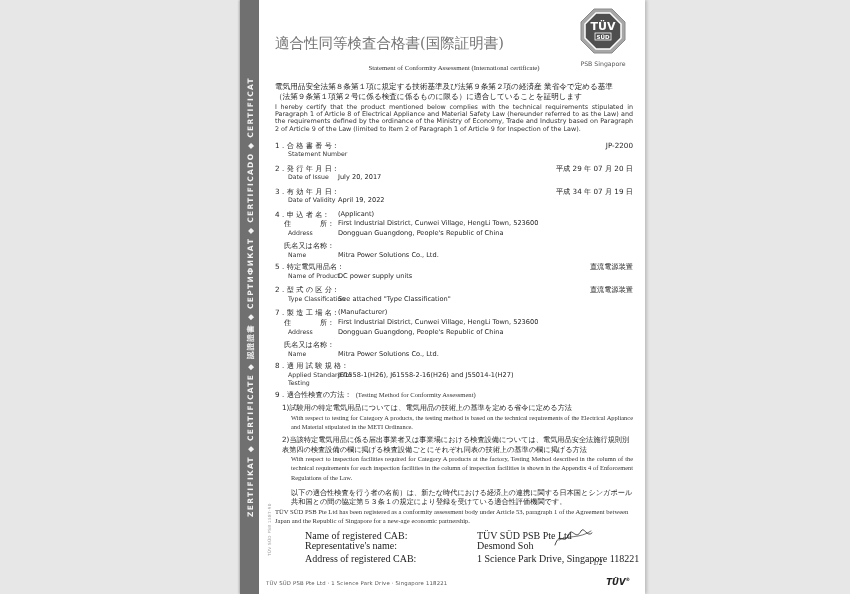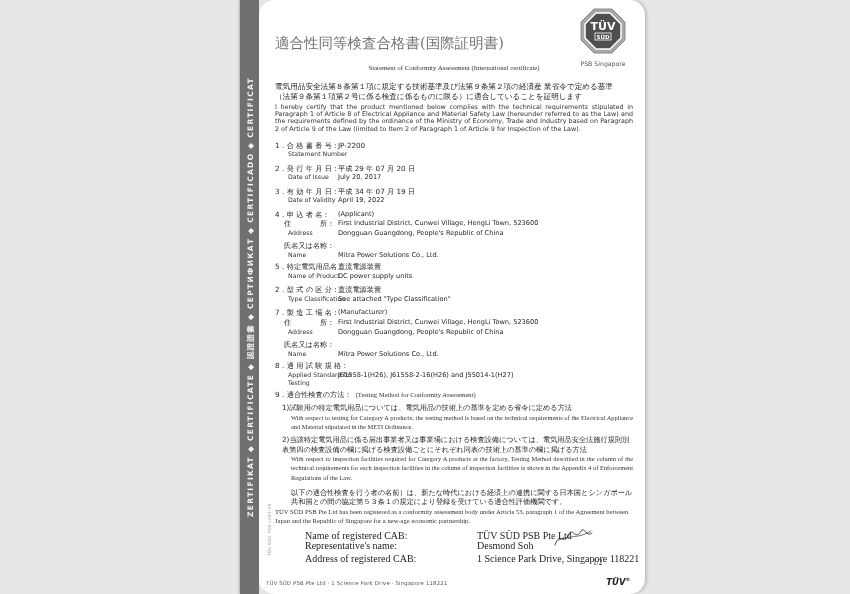--- a/index.html
+++ b/index.html
@@ -12,41 +12,41 @@
   }
   
   .band{position:absolute;left:240px;top:0;width:19px;height:594px;background:#707070;box-shadow:-1px 0 2px rgba(0,0,0,.25);}
   .band .inner{
     position:absolute;width:594px;height:19px;left:50%;top:50%;
     transform:translate(-50%,-50%) rotate(-90deg);
     text-align:center;line-height:19px;white-space:nowrap;
     color:#f2f2f2;font-size:7.5px;font-weight:bold;letter-spacing:1.3px;
   }
   
-  .page{position:absolute;left:259px;top:0;width:386px;height:594px;background:#ffffff;box-shadow:2px 0 3px rgba(0,0,0,.18);border-radius:15px;}
+  .page{position:absolute;left:259px;top:0;width:386px;height:594px;background:#ffffff;box-shadow:2px 0 3px rgba(0,0,0,.18);}
   
   .logo{position:absolute;right:16px;top:8px;width:52px;text-align:center;}
   .logo .cap{font-size:6.2px;color:#555;margin-top:2px;}
   
   .edge{position:absolute;left:8px;top:556px;transform:rotate(-90deg);transform-origin:0 0;
         font-size:4.2px;color:#9a9a9a;white-space:nowrap;letter-spacing:.3px;}
   
   .flow{position:absolute;left:16px;top:34px;width:358px;}
   .title{font-family:"DejaVu Serif","Liberation Serif",serif;font-size:14.5px;font-weight:normal;
          text-align:left;line-height:18px;margin:0 0 12px 0;color:#737373;}
   .subtitle{font-family:"Liberation Serif","DejaVu Serif",serif;font-size:6.8px;text-align:center;
             line-height:8px;margin-bottom:10px;color:#333;}
   .intro-jp{font-size:7.6px;line-height:10px;color:#222;}
   .intro-en{font-size:6.4px;line-height:7.2px;margin-top:2px;margin-bottom:8px;color:#333;text-align:justify;}
   
   .ln{display:grid;grid-template-columns:63px auto;align-items:start;}
   .jl{font-size:7.2px;line-height:9.6px;white-space:nowrap;color:#1f1f1f;}
   .el{font-size:6.2px;line-height:8.4px;padding-left:13px;white-space:nowrap;color:#333;}
   .sub{padding-left:9px;}
-  .vj{font-size:7.2px;line-height:9.6px;white-space:nowrap;color:#1f1f1f;}
+  .vj{font-size:7.2px;line-height:9.6px;white-space:nowrap;color:#1f1f1f;text-align:right;}
   .ve{font-size:6.6px;line-height:8.4px;white-space:nowrap;color:#1f1f1f;}
   .item{margin-bottom:5px;}
   .item.tight{margin-bottom:3px;}
   .mt{margin-top:4px;}
   .i9{display:flex;gap:4px;align-items:baseline;margin-bottom:3px;}
   .i9 .serif{font-family:"Liberation Serif","DejaVu Serif",serif;font-size:6.6px;color:#333;}
   
   .method{margin:0 0 6px 7px;}
   .method .jp{font-size:7.2px;line-height:9.6px;color:#1f1f1f;}
   .method .en{font-family:"Liberation Serif","DejaVu Serif",serif;font-size:6.4px;line-height:9.2px;

